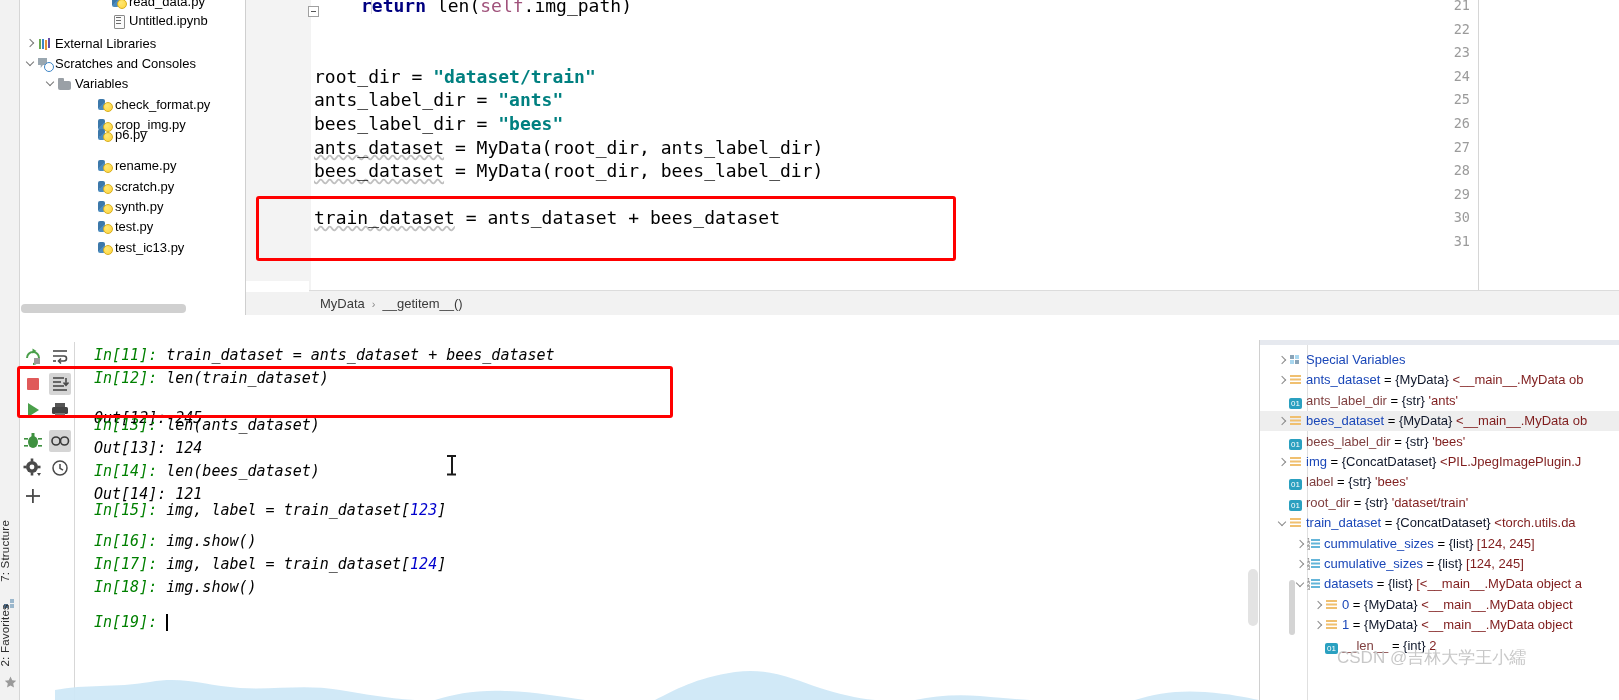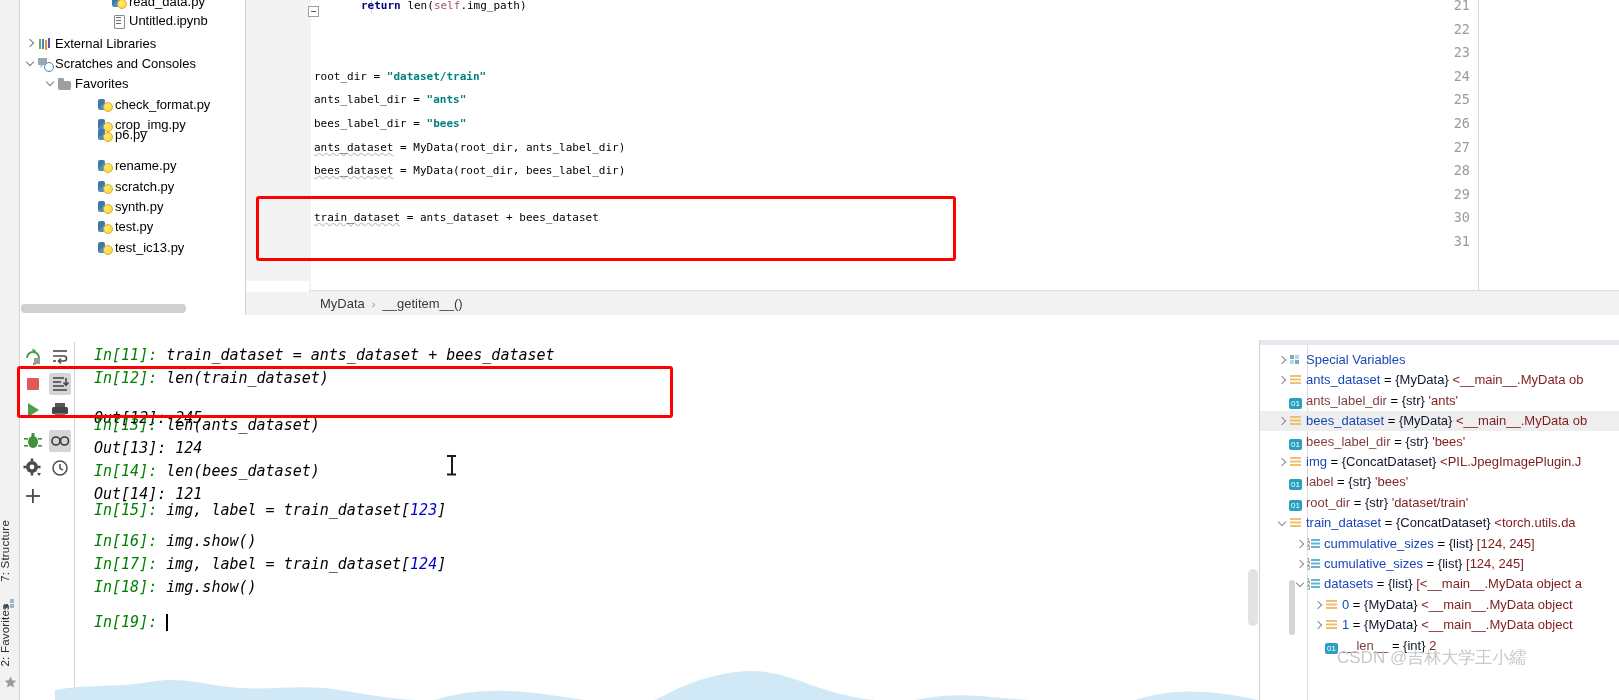--- a/index.html
+++ b/index.html
@@ -83,21 +83,21 @@
     position:absolute;right:8px;width:40px;text-align:right;
     font-family:"DejaVu Sans Mono", monospace;font-size:13.5px;color:#9b9b9b;
     height:23.6px;line-height:23.6px;
   }
   .foldmark{
     position:absolute;left:62px;width:9px;height:9px;border:1px solid #a0a0a0;background:#fff;
   }
   .foldmark::before{content:"";position:absolute;left:2px;top:3.5px;width:5px;height:1px;background:#555;}
   #code{
     position:absolute;left:68px;top:0;width:1164px;height:290px;
-    font-family:"DejaVu Sans Mono", monospace;font-size:11px;
+    font-family:"DejaVu Sans Mono", monospace;font-size:18px;
     white-space:pre;
   }
   .cl{position:absolute;left:0;height:23.6px;line-height:23.6px;}
   .kw{color:#000080;font-weight:bold;}
   .str{color:#008080;font-weight:bold;}
   .param{color:#a0527b;}
   .plain{color:#000;}
   .wavy{text-decoration:underline wavy #c0c0c0;text-decoration-skip-ink:none;}
   #indent-guide{position:absolute;left:55px;top:0;width:1px;height:16px;background:#d8d8d8;}
   #editor-right-divider{position:absolute;left:1478px;top:0;width:1px;height:290px;background:#d6d6d6;}
@@ -241,21 +241,21 @@
       </svg>
   </div>
 </div>
 
 <div id="project-tree">
   <div id="tree-rows">
       <div class="tree-row" style="position: absolute; top: -8px; left: 80px;"><span class="tw none"></span><span class="ico ico-py"></span><span>read_data.py</span></div>
       <div class="tree-row" style="position: absolute; top: 11px; left: 80px;"><span class="tw none"></span><span class="ico ico-nb"></span><span>Untitled.ipynb</span></div>
       <div class="tree-row" style="position: absolute; top: 34px; left: 6px;"><span class="tw right"></span><span class="ico ico-lib"></span><span>External Libraries</span></div>
       <div class="tree-row" style="position: absolute; top: 54px; left: 6px;"><span class="tw down"></span><span class="ico ico-sc"></span><span>Scratches and Consoles</span></div>
-      <div class="tree-row" style="position: absolute; top: 74px; left: 26px;"><span class="tw down"></span><span class="ico ico-fd"></span><span>Favorites</span></div>
+      <div class="tree-row" style="position: absolute; top: 74px; left: 26px;"><span class="tw down"></span><span class="ico ico-fd"></span><span>Variables</span></div>
       <div class="tree-row" style="position: absolute; top: 95px; left: 66px;"><span class="tw none"></span><span class="ico ico-py"></span><span>check_format.py</span></div>
       <div class="tree-row" style="position: absolute; top: 115px; left: 66px;"><span class="tw none"></span><span class="ico ico-py"></span><span>crop_img.py</span></div>
       <div class="tree-row" style="position: absolute; top: 125px; left: 66px;"><span class="tw none"></span><span class="ico ico-py"></span><span>p6.py</span></div>
       <div class="tree-row" style="position: absolute; top: 156px; left: 66px;"><span class="tw none"></span><span class="ico ico-py"></span><span>rename.py</span></div>
       <div class="tree-row" style="position: absolute; top: 177px; left: 66px;"><span class="tw none"></span><span class="ico ico-py"></span><span>scratch.py</span></div>
       <div class="tree-row" style="position: absolute; top: 197px; left: 66px;"><span class="tw none"></span><span class="ico ico-py"></span><span>synth.py</span></div>
       <div class="tree-row" style="position: absolute; top: 217px; left: 66px;"><span class="tw none"></span><span class="ico ico-py"></span><span>test.py</span></div>
       <div class="tree-row" style="position: absolute; top: 238px; left: 66px;"><span class="tw none"></span><span class="ico ico-py"></span><span>test_ic13.py</span></div>
     </div>
 </div>

